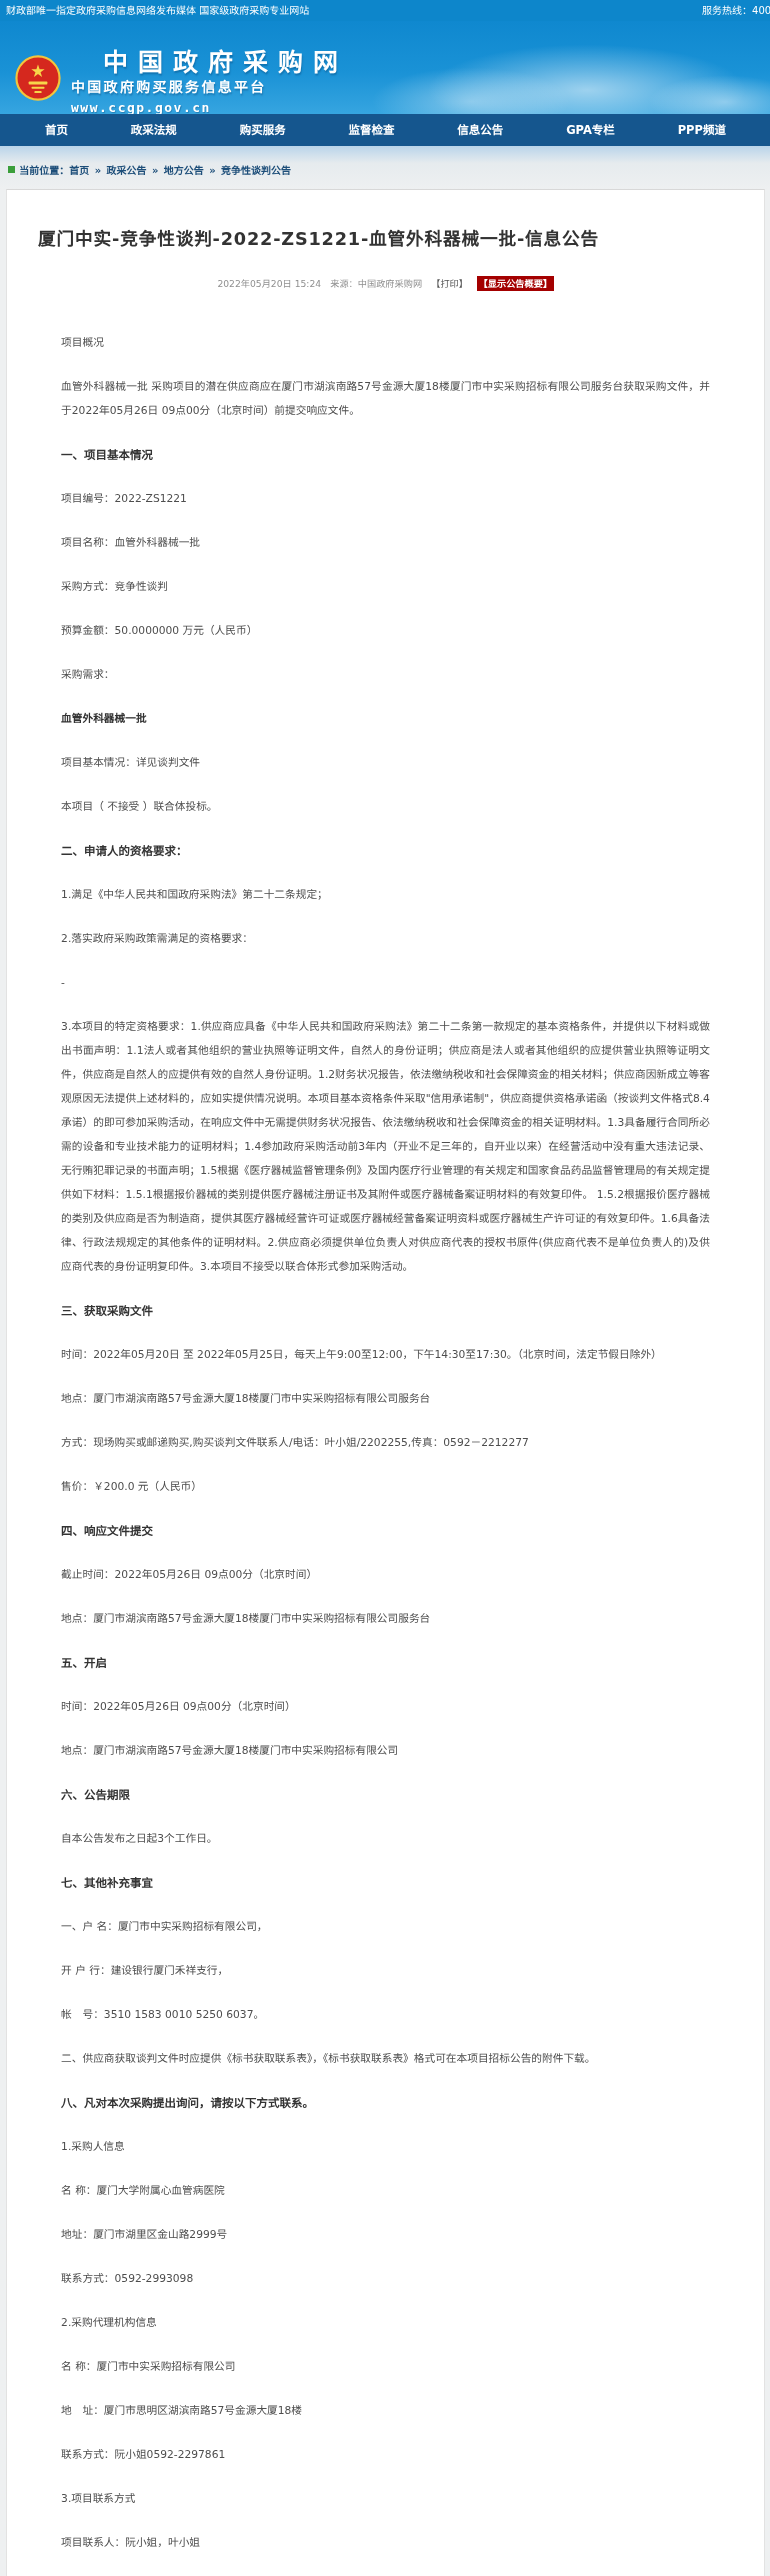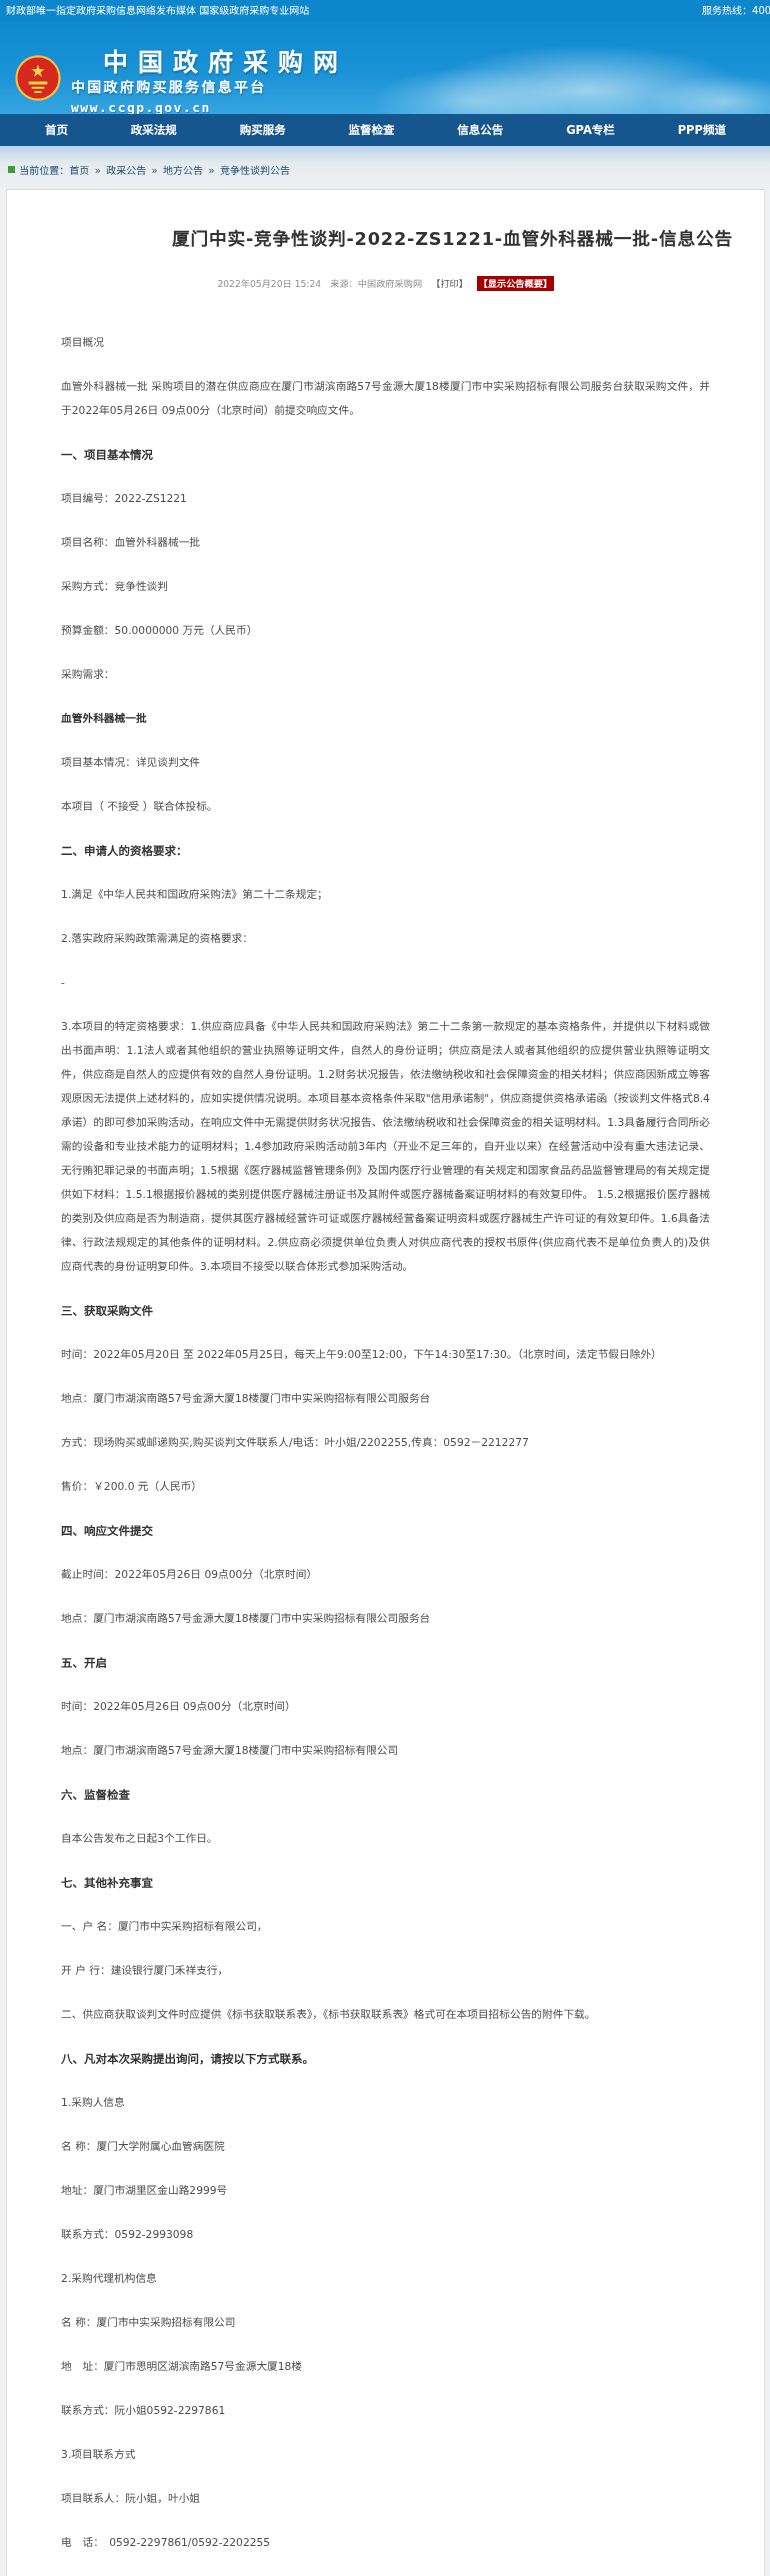--- a/index.html
+++ b/index.html
@@ -38,30 +38,31 @@
   .site-name{font-size:25px;font-weight:bold;letter-spacing:10px;line-height:28px;text-shadow:0.8px 1.5px 1.5px rgba(0,60,110,.35);white-space:nowrap;margin-left:32px;}
   .site-sub{font-size:14px;font-weight:bold;letter-spacing:2.3px;line-height:21.5px;text-shadow:0.8px 1.5px 1.5px rgba(0,60,110,.35);white-space:nowrap;}
   .site-url{font-size:13px;font-weight:bold;letter-spacing:1.5px;line-height:17px;font-family:"DejaVu Sans Mono","Liberation Mono",monospace;text-shadow:0.8px 0.8px 0.8px rgba(0,60,110,.35);}
   
   .nav{height:32px;background:var(--nav-blue);display:flex;align-items:center;justify-content:space-between;padding:0 45px;}
   .nav-item{color:#fff;font-size:11.5px;font-weight:bold;line-height:32px;cursor:pointer;white-space:nowrap;}
   
   .crumb-wrap{
     background:linear-gradient(180deg,#b9d4ea 0%,#e6ebee 40%,var(--page-bg) 100%);
     padding:16px 0 12.3px 7.7px;
+    font-weight:bold;
   }
   .crumb-row{display:flex;align-items:center;font-size:10px;color:var(--crumb-blue);}
   .crumb-square{width:7px;height:7px;background:var(--crumb-green);display:inline-block;margin-right:4.6px;}
   .crumb-label{color:var(--crumb-blue);}
   .crumb-link{color:var(--crumb-blue);cursor:pointer;text-decoration:none;}
   .crumb-sep{margin:0 5.4px;color:var(--crumb-blue);}
   
   .card{margin:0 6.1px;background:#fff;border:0.8px solid #e2e2e2;border-top:0.8px solid #d8d8d8;padding:38px 0 31px;}
   .article-title{
-    text-align:right;font-size:17.7px;font-weight:bold;color:var(--text-dark);
+    text-align:left;font-size:17.7px;font-weight:bold;color:var(--text-dark);
     letter-spacing:0.8px;margin:0 31px;line-height:23px;
   }
   .article-meta{text-align:center;margin-top:24.6px;font-size:9.2px;color:#8f8f8f;}
   .article-meta .meta-piece{margin:0 3.1px;}
   .meta-print{color:#555;cursor:pointer;}
   .meta-summary{background:var(--accent-red);color:#fff;padding:2.3px 1.5px;cursor:pointer;font-weight:bold;}
   
   .article-body{padding:0 54px;margin-top:41px;color:var(--text-main);font-size:10.7px;}
   .para{line-height:24px;margin:20px 0;text-align:justify;word-break:break-all;}
   .para.heading{font-weight:bold;color:var(--text-dark);font-size:11.5px;}
@@ -144,25 +145,26 @@
       <p class="para">时间：2022年05月20日 至 2022年05月25日，每天上午9:00至12:00，下午14:30至17:30。（北京时间，法定节假日除外）</p>
       <p class="para">地点：厦门市湖滨南路57号金源大厦18楼厦门市中实采购招标有限公司服务台</p>
       <p class="para">方式：现场购买或邮递购买,购买谈判文件联系人/电话：叶小姐/2202255,传真：0592－2212277</p>
       <p class="para">售价：￥200.0 元（人民币）</p>
       <p class="para heading">四、响应文件提交</p>
       <p class="para">截止时间：2022年05月26日 09点00分（北京时间）</p>
       <p class="para">地点：厦门市湖滨南路57号金源大厦18楼厦门市中实采购招标有限公司服务台</p>
       <p class="para heading">五、开启</p>
       <p class="para">时间：2022年05月26日 09点00分（北京时间）</p>
       <p class="para">地点：厦门市湖滨南路57号金源大厦18楼厦门市中实采购招标有限公司</p>
-      <p class="para heading">六、监督检查</p>
+      <p class="para heading">六、公告期限</p>
       <p class="para">自本公告发布之日起3个工作日。</p>
       <p class="para heading">七、其他补充事宜</p>
       <p class="para">一、户 名：厦门市中实采购招标有限公司，</p>
       <p class="para">开 户 行：建设银行厦门禾祥支行，</p>
+      <p class="para">帐　号：3510 1583 0010 5250 6037。</p>
       <p class="para">二、供应商获取谈判文件时应提供《标书获取联系表》，《标书获取联系表》格式可在本项目招标公告的附件下载。</p>
       <p class="para heading">八、凡对本次采购提出询问，请按以下方式联系。</p>
       <p class="para">1.采购人信息</p>
       <p class="para">名 称：厦门大学附属心血管病医院</p>
       <p class="para">地址：厦门市湖里区金山路2999号</p>
       <p class="para">联系方式：0592-2993098</p>
       <p class="para">2.采购代理机构信息</p>
       <p class="para">名 称：厦门市中实采购招标有限公司</p>
       <p class="para">地　址：厦门市思明区湖滨南路57号金源大厦18楼</p>
       <p class="para">联系方式：阮小姐0592-2297861</p>

